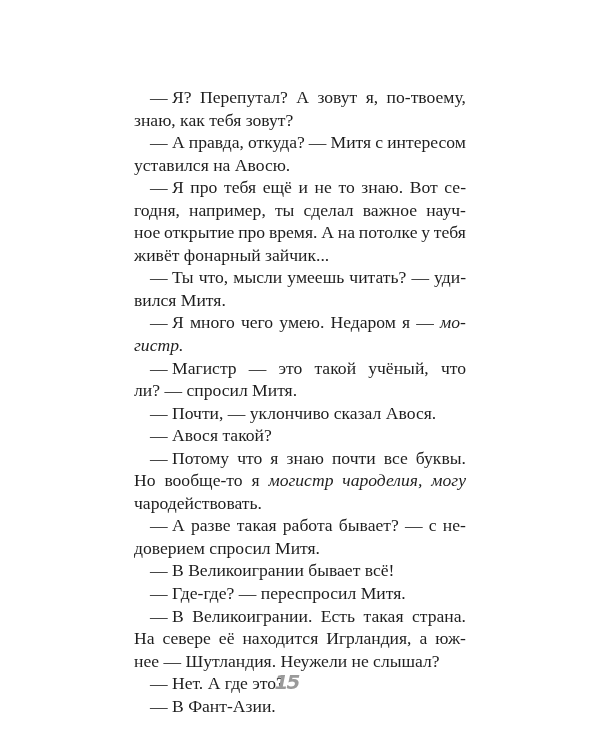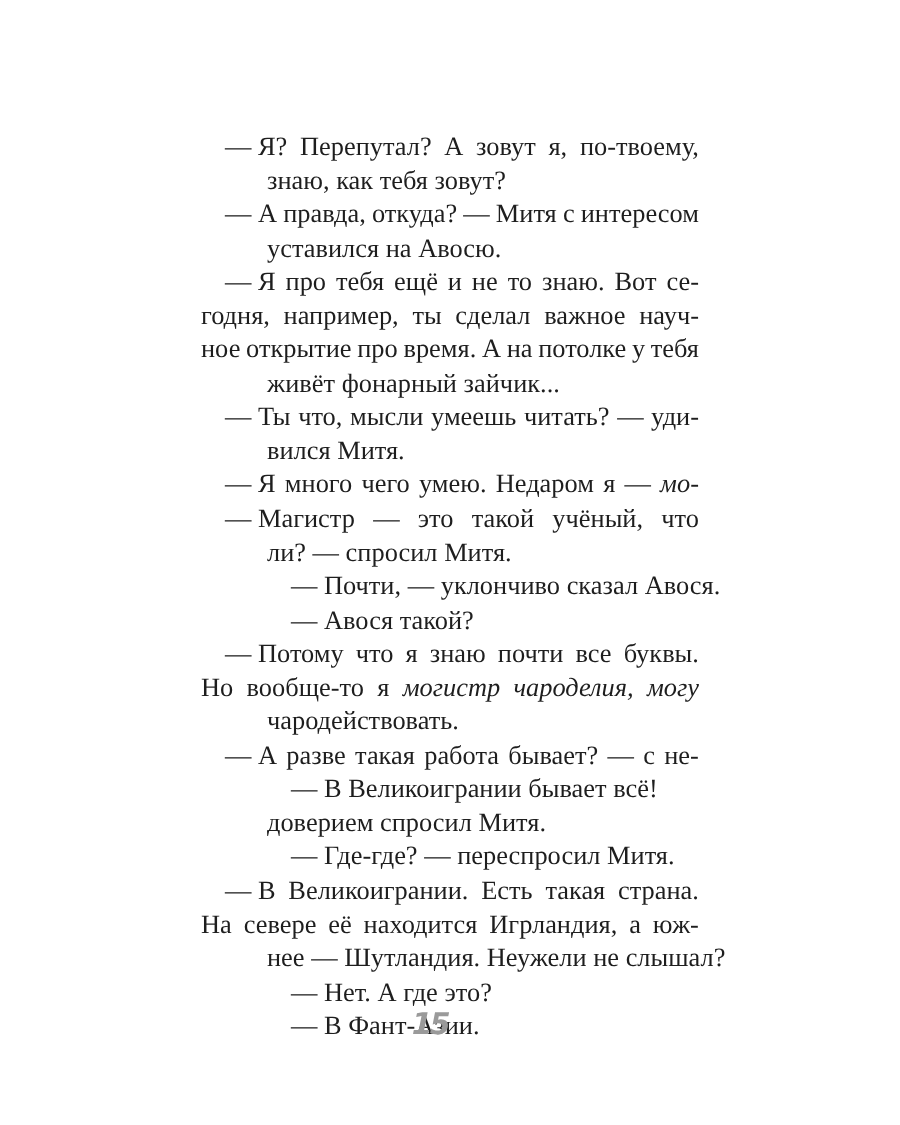--- a/index.html
+++ b/index.html
@@ -11,21 +11,21 @@
   }
   .page { position: absolute; left: 0; top: 0; width: 600px; height: 750px; }
   .text-block {
     position: absolute; left: 134px; top: 86px; width: 332px;
   }
   .line {
     display: block; height: 22.55px; line-height: 22.55px;
     font-size: 17.6px; white-space: nowrap;
     text-align: justify; text-align-last: justify;
   }
-  .line.last { text-align-last: left; margin-left: 44px; }
+  .line.last { text-align-last: left; }
   .line.indent { padding-left: 16px; }
   .line span { white-space: pre; }
   .line.justify {
     display: flex; justify-content: space-between; white-space: nowrap;
   }
   .line.justify.indent { box-sizing: border-box; }
   .it { font-style: italic; }
   .page-number {
     position: absolute; left: 0; width: 573px; top: 670px; text-align: center;
     font-family: "DejaVu Sans", sans-serif; font-style: italic; font-weight: bold;
@@ -101,20 +101,21 @@
       <div class="line indent justify">
         <span>— Я</span>
         <span>много</span>
         <span>чего</span>
         <span>умею.</span>
         <span>Недаром</span>
         <span>я</span>
         <span>—</span>
         <span class="it">мо-</span>
       </div>
+      <div class="line last"><span class="it">гистр.</span></div>
       <div class="line indent justify">
         <span>— Магистр</span>
         <span>—</span>
         <span>это</span>
         <span>такой</span>
         <span>учёный,</span>
         <span>что</span>
       </div>
       <div class="line last"><span>ли?</span><span> —</span><span> спросил</span><span> Митя.</span></div>
       <div class="line indent last"><span>— Почти,</span><span> —</span><span> уклончиво</span><span> сказал</span><span> Авося.</span></div>
@@ -140,22 +141,22 @@
       <div class="line indent justify">
         <span>— А</span>
         <span>разве</span>
         <span>такая</span>
         <span>работа</span>
         <span>бывает?</span>
         <span>—</span>
         <span>с</span>
         <span>не-</span>
       </div>
+      <div class="line last"><span>доверием</span><span> спросил</span><span> Митя.</span></div>
       <div class="line indent last"><span>— В</span><span> Великоигрании</span><span> бывает</span><span> всё!</span></div>
-      <div class="line last"><span>доверием</span><span> спросил</span><span> Митя.</span></div>
       <div class="line indent last"><span>— Где-где?</span><span> —</span><span> переспросил</span><span> Митя.</span></div>
       <div class="line indent justify">
         <span>— В</span>
         <span>Великоигрании.</span>
         <span>Есть</span>
         <span>такая</span>
         <span>страна.</span>
       </div>
       <div class="line justify">
         <span>На</span>

